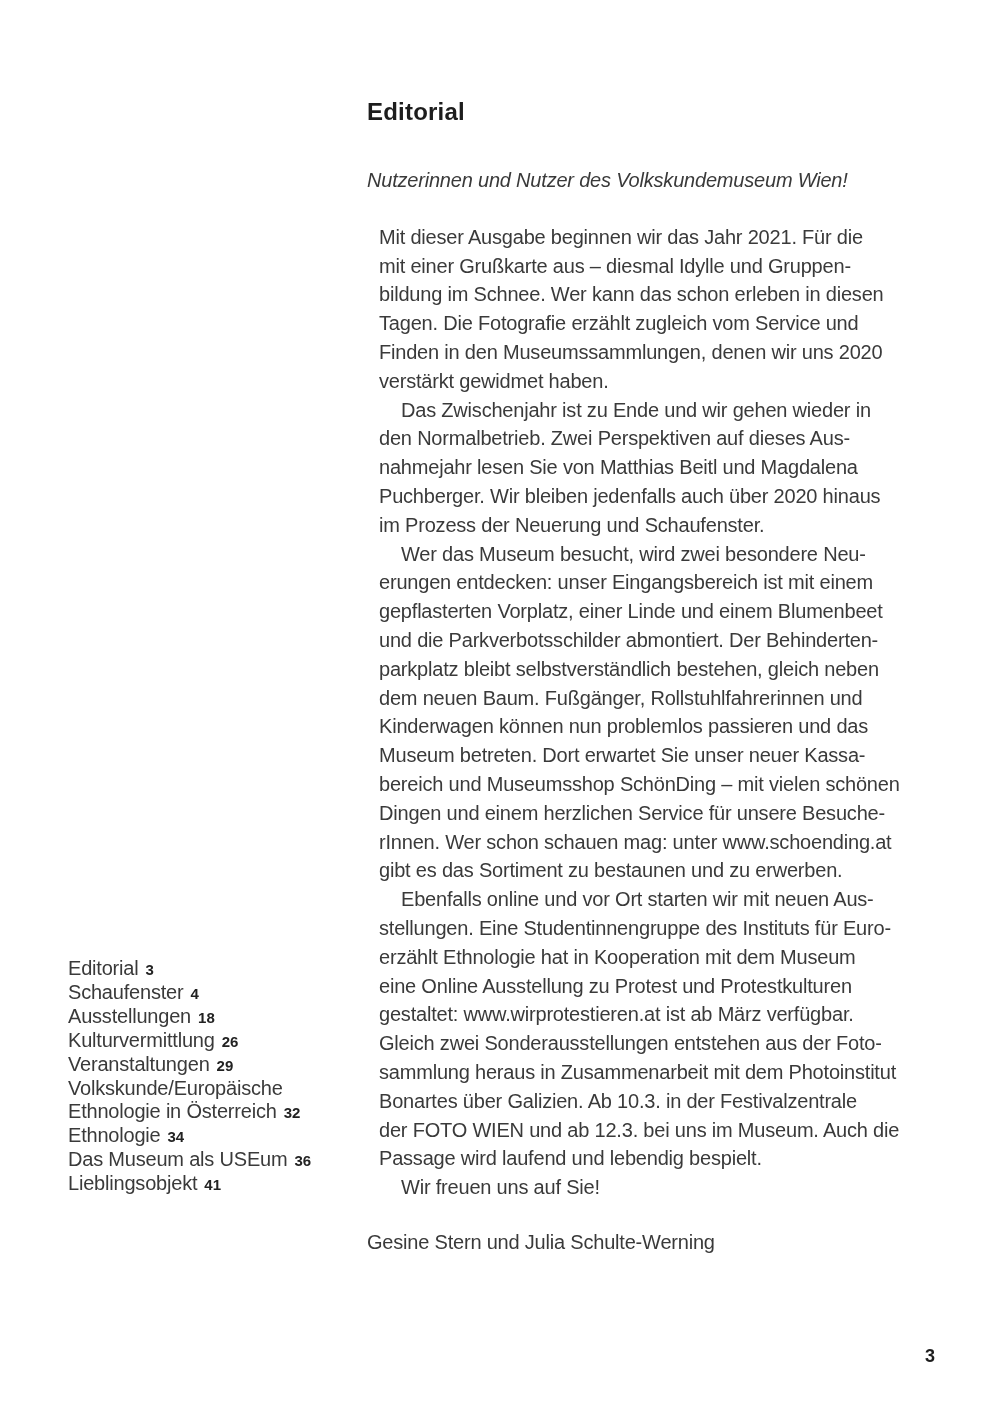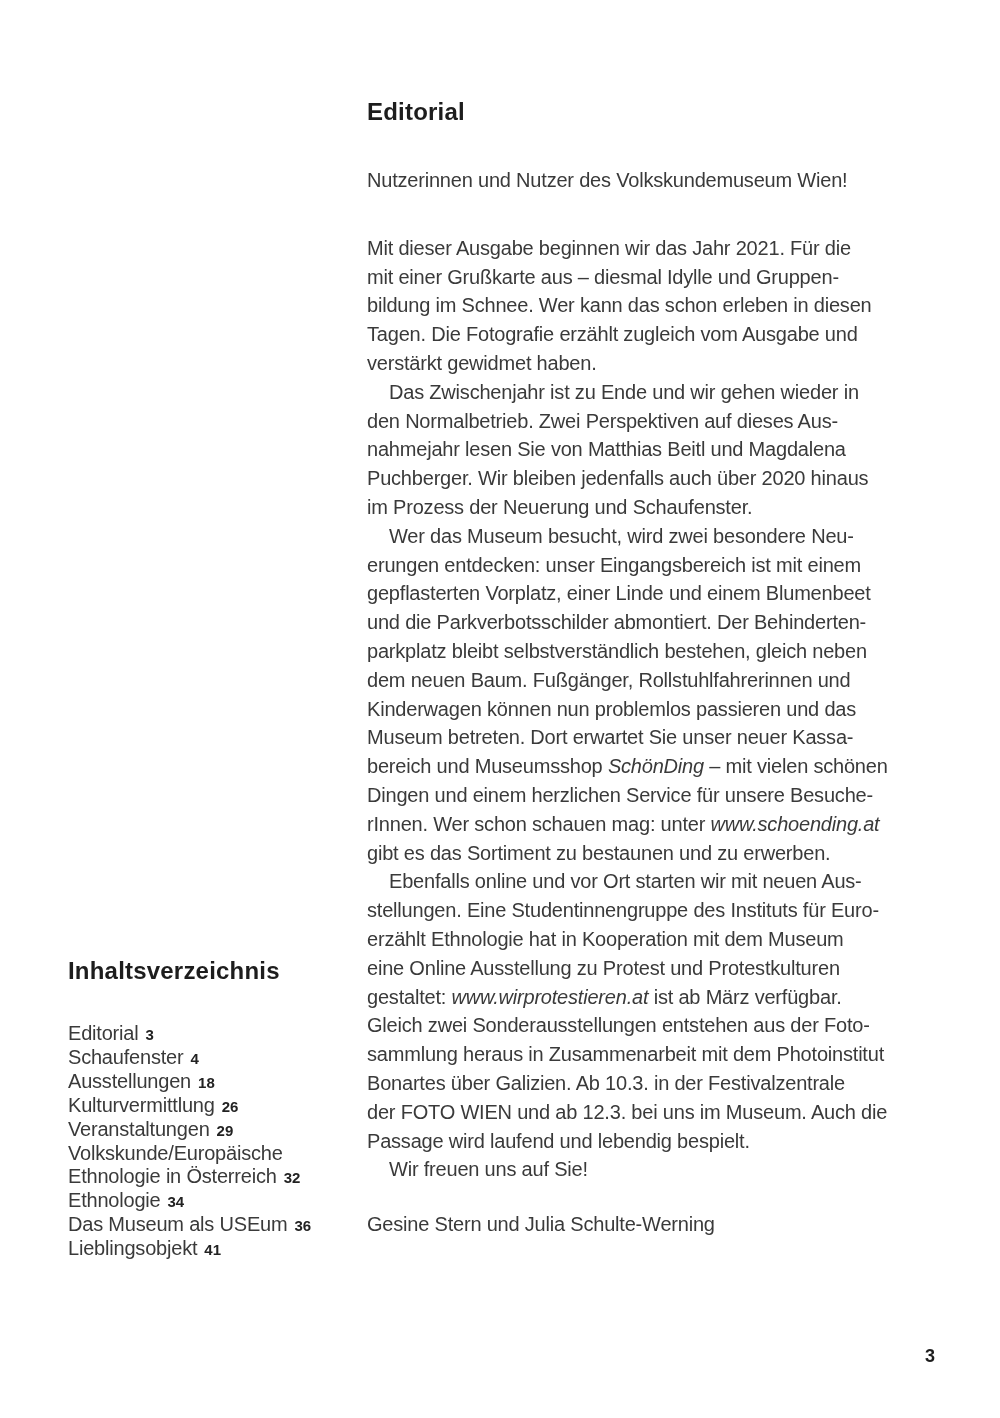--- a/index.html
+++ b/index.html
@@ -53,32 +53,33 @@
     font-weight: bold;
     color: #1d1d1d;
     margin: 0 0 41px 0;
     letter-spacing: 0.2px;
     line-height: 26px;
   }
   .salutation {
     font-size: 20px;
     line-height: 28.8px;
     letter-spacing: -0.2px;
-    margin: 0 0 39px 0;
+    margin: 0 0 28px 0;
     white-space: nowrap;
+    font-style: italic;
   }
-  .body-text { margin: 0; }
+  .body-text { margin: 12px; }
   .line {
     font-size: 20px;
     line-height: 28.8px;
     letter-spacing: -0.2px;
     white-space: nowrap;
   }
   .line.indent { padding-left: 22px; }
-  .it { font-style: italic; }
+  .it { }
   .signature {
     font-size: 20px;
     line-height: 28.8px;
     letter-spacing: -0.2px;
     margin: 26px 0 0 0;
     white-space: nowrap;
   }
 
   
   .footer-page {
@@ -91,21 +92,20 @@
     font-weight: bold;
     color: #1d1d1d;
   }
 </style>
 </head>
 <body>
 
 <div class="page">
 
   <aside class="toc">
-    <h2 class="toc-heading">Inhaltsverzeichnis</h2>
     <div id="toc-list">
         <div class="toc-row"><span>Editorial</span><span class="toc-page">3</span></div>
         <div class="toc-row"><span>Schaufenster</span><span class="toc-page">4</span></div>
         <div class="toc-row"><span>Ausstellungen</span><span class="toc-page">18</span></div>
         <div class="toc-row"><span>Kulturvermittlung</span><span class="toc-page">26</span></div>
         <div class="toc-row"><span>Veranstaltungen</span><span class="toc-page">29</span></div>
         <div class="toc-row"><span>Volkskunde/Europäische</span></div>
         <div class="toc-row"><span>Ethnologie in Österreich</span><span class="toc-page">32</span></div>
         <div class="toc-row"><span>Ethnologie</span><span class="toc-page">34</span></div>
         <div class="toc-row"><span>Das Museum als USEum</span><span class="toc-page">36</span></div>
@@ -113,21 +113,22 @@
       </div>
   </aside>
 
   <main class="main">
     <h1 class="main-heading">Editorial</h1>
     <p class="salutation">Nutzerinnen und Nutzer des Volkskundemuseum Wien!</p>
     <div class="body-text" id="body-text">
         <div class="line"><span>Mit dieser Ausgabe beginnen wir das Jahr 2021. Für die</span></div>
         <div class="line"><span>mit einer Grußkarte aus – diesmal Idylle und Gruppen-</span></div>
         <div class="line"><span>bildung im Schnee. Wer kann das schon erleben in diesen</span></div>
-        <div class="line"><span>Tagen. Die Fotografie erzählt zugleich vom Ausgabe und</span></div>
+        <div class="line"><span>Tagen. Die Fotografie erzählt zugleich vom Service und</span></div>
+        <div class="line"><span>Finden in den Museumssammlungen, denen wir uns 2020</span></div>
         <div class="line"><span>verstärkt gewidmet haben.</span></div>
         <div class="line indent"><span>Das Zwischenjahr ist zu Ende und wir gehen wieder in</span></div>
         <div class="line"><span>den Normalbetrieb. Zwei Perspektiven auf dieses Aus-</span></div>
         <div class="line"><span>nahmejahr lesen Sie von Matthias Beitl und Magdalena</span></div>
         <div class="line"><span>Puchberger. Wir bleiben jedenfalls auch über 2020 hinaus</span></div>
         <div class="line"><span>im Prozess der Neuerung und Schaufenster.</span></div>
         <div class="line indent"><span>Wer das Museum besucht, wird zwei besondere Neu-</span></div>
         <div class="line"><span>erungen entdecken: unser Eingangsbereich ist mit einem</span></div>
         <div class="line"><span>gepflasterten Vorplatz, einer Linde und einem Blumenbeet</span></div>
         <div class="line"><span>und die Parkverbotsschilder abmontiert. Der Behinderten-</span></div>

